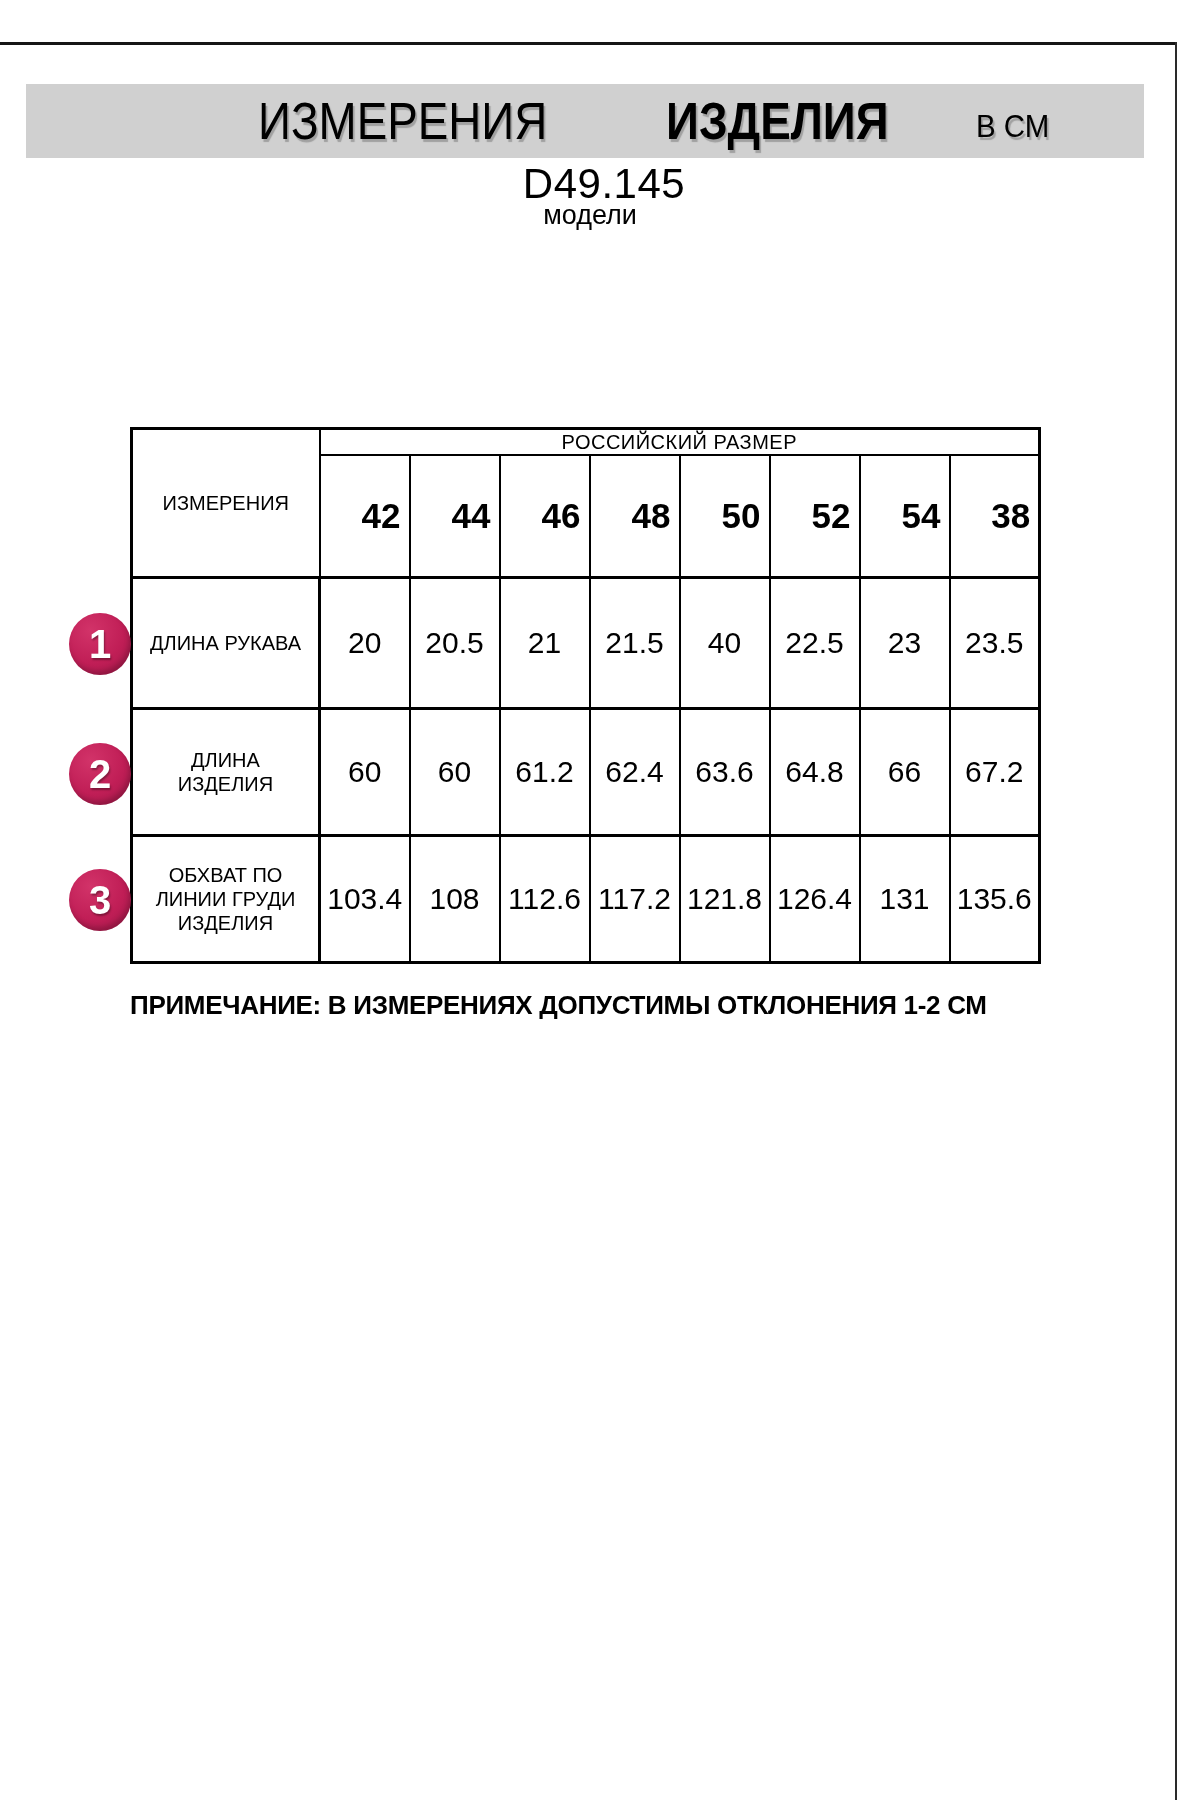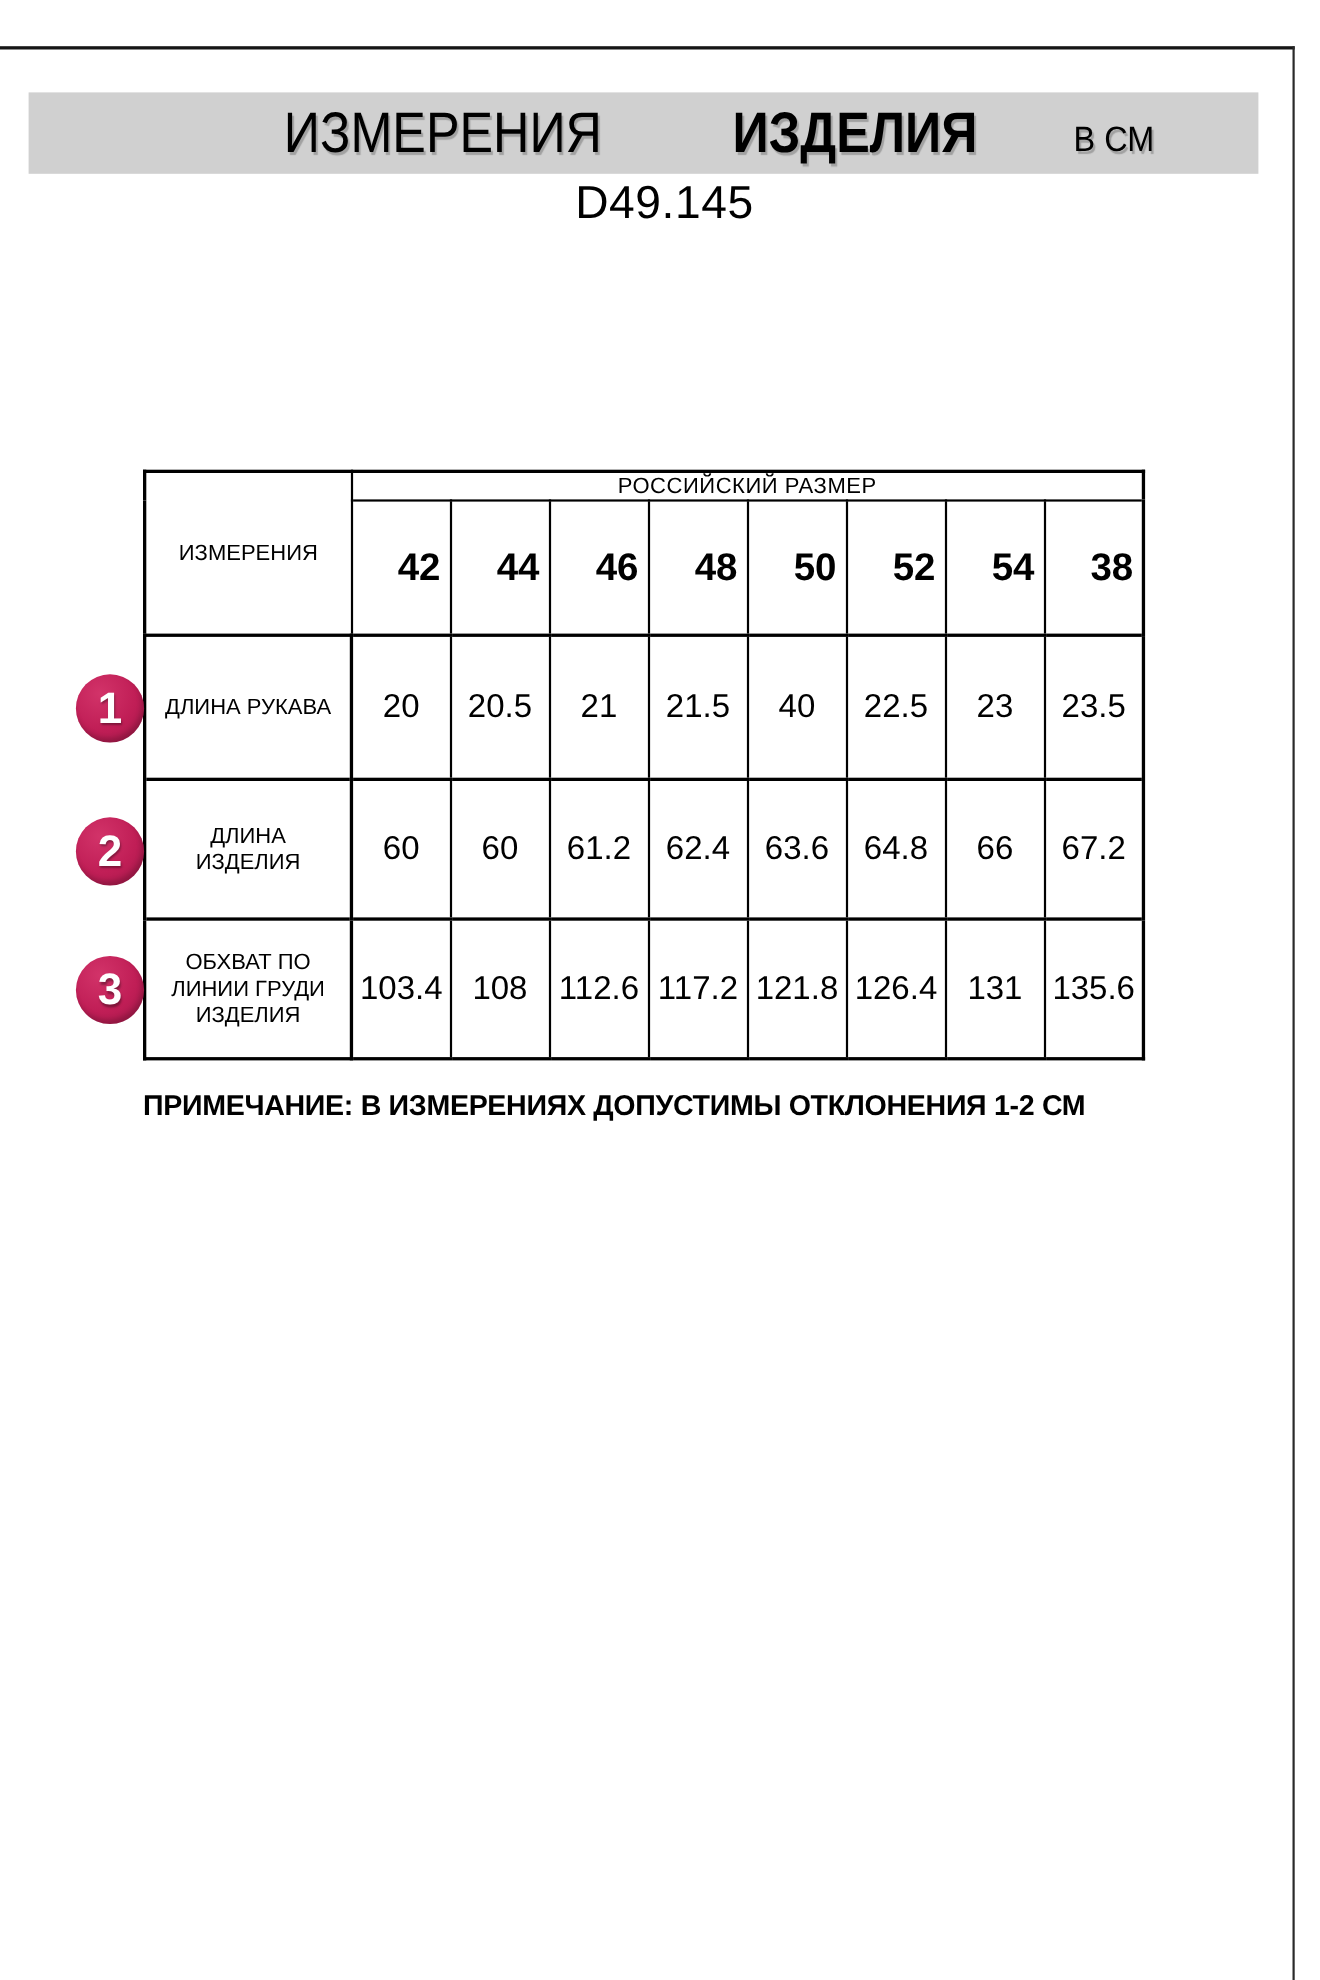--- a/index.html
+++ b/index.html
@@ -66,20 +66,21 @@
 
 <div class="banner">
   <span class="w1">ИЗМЕРЕНИЯ</span>
   <span class="w2">ИЗДЕЛИЯ</span>
   <span class="unit">В СМ</span>
 </div>
 
 <div class="product-code">D49.145</div>
 
 <div class="description">
+  <div>модели</div>
 </div>
 
 <table class="size-table">
   <colgroup>
     <col style="width:188px">
     <col style="width:90px">
       <col style="width:90px">
       <col style="width:90px">
       <col style="width:90px">
     <col style="width:90px">

